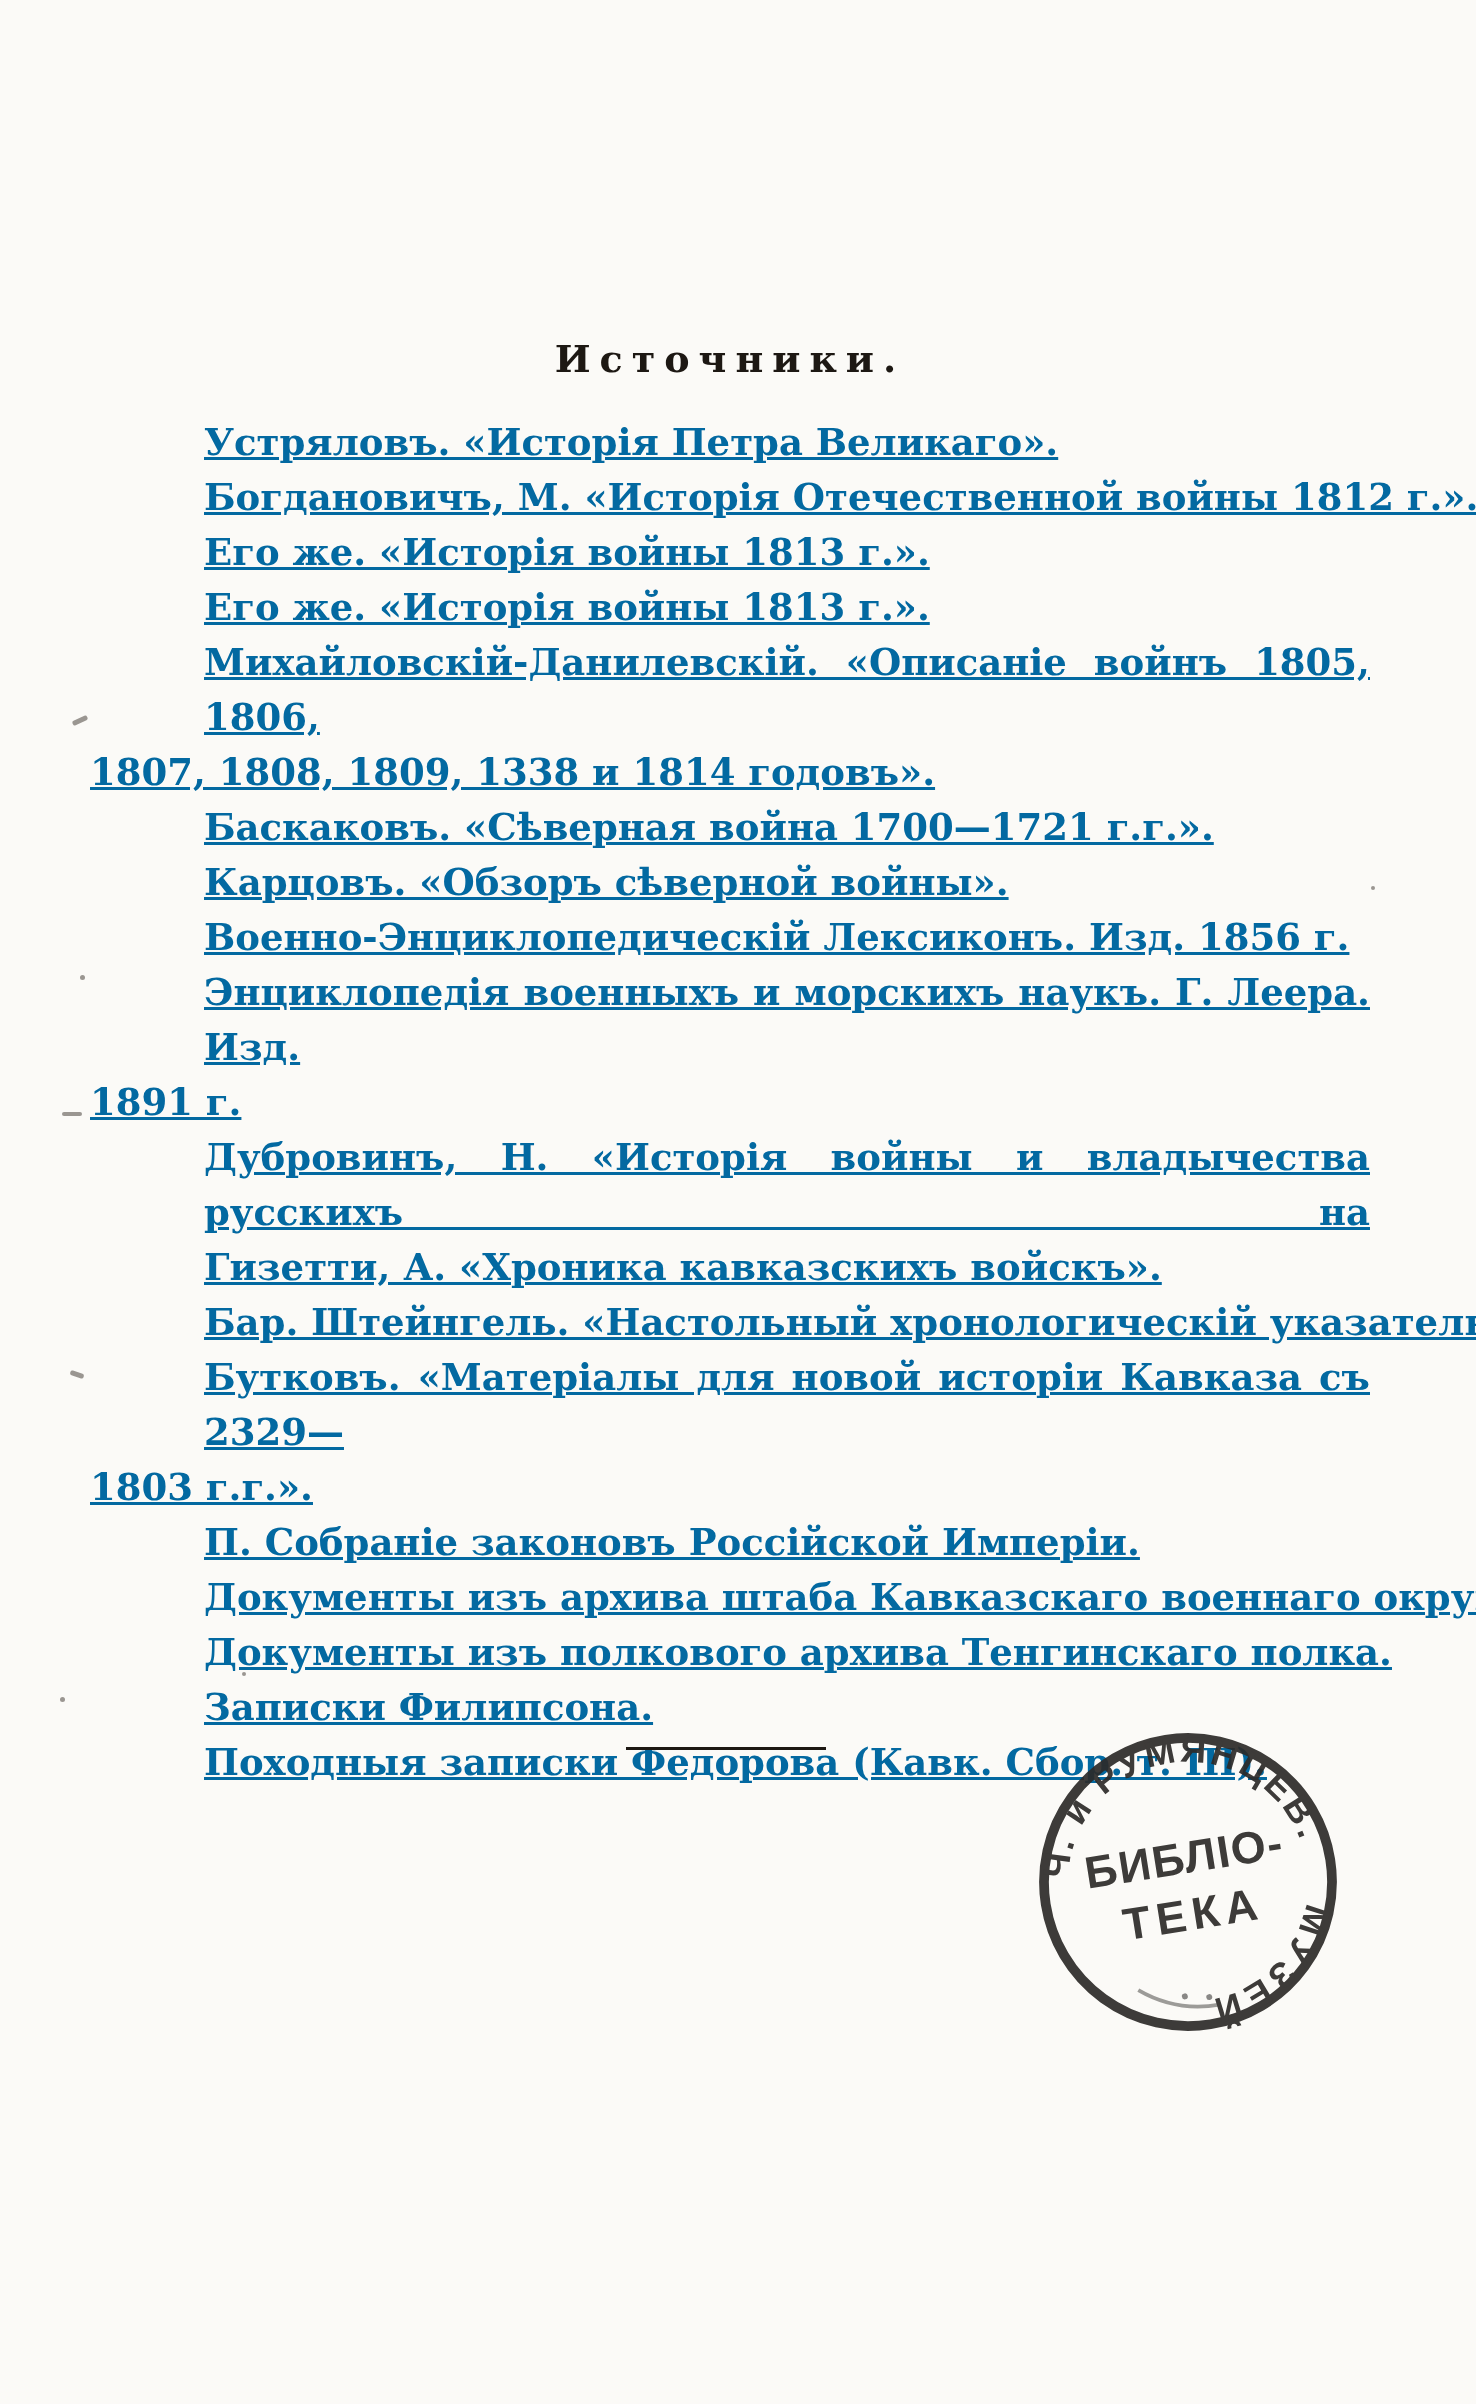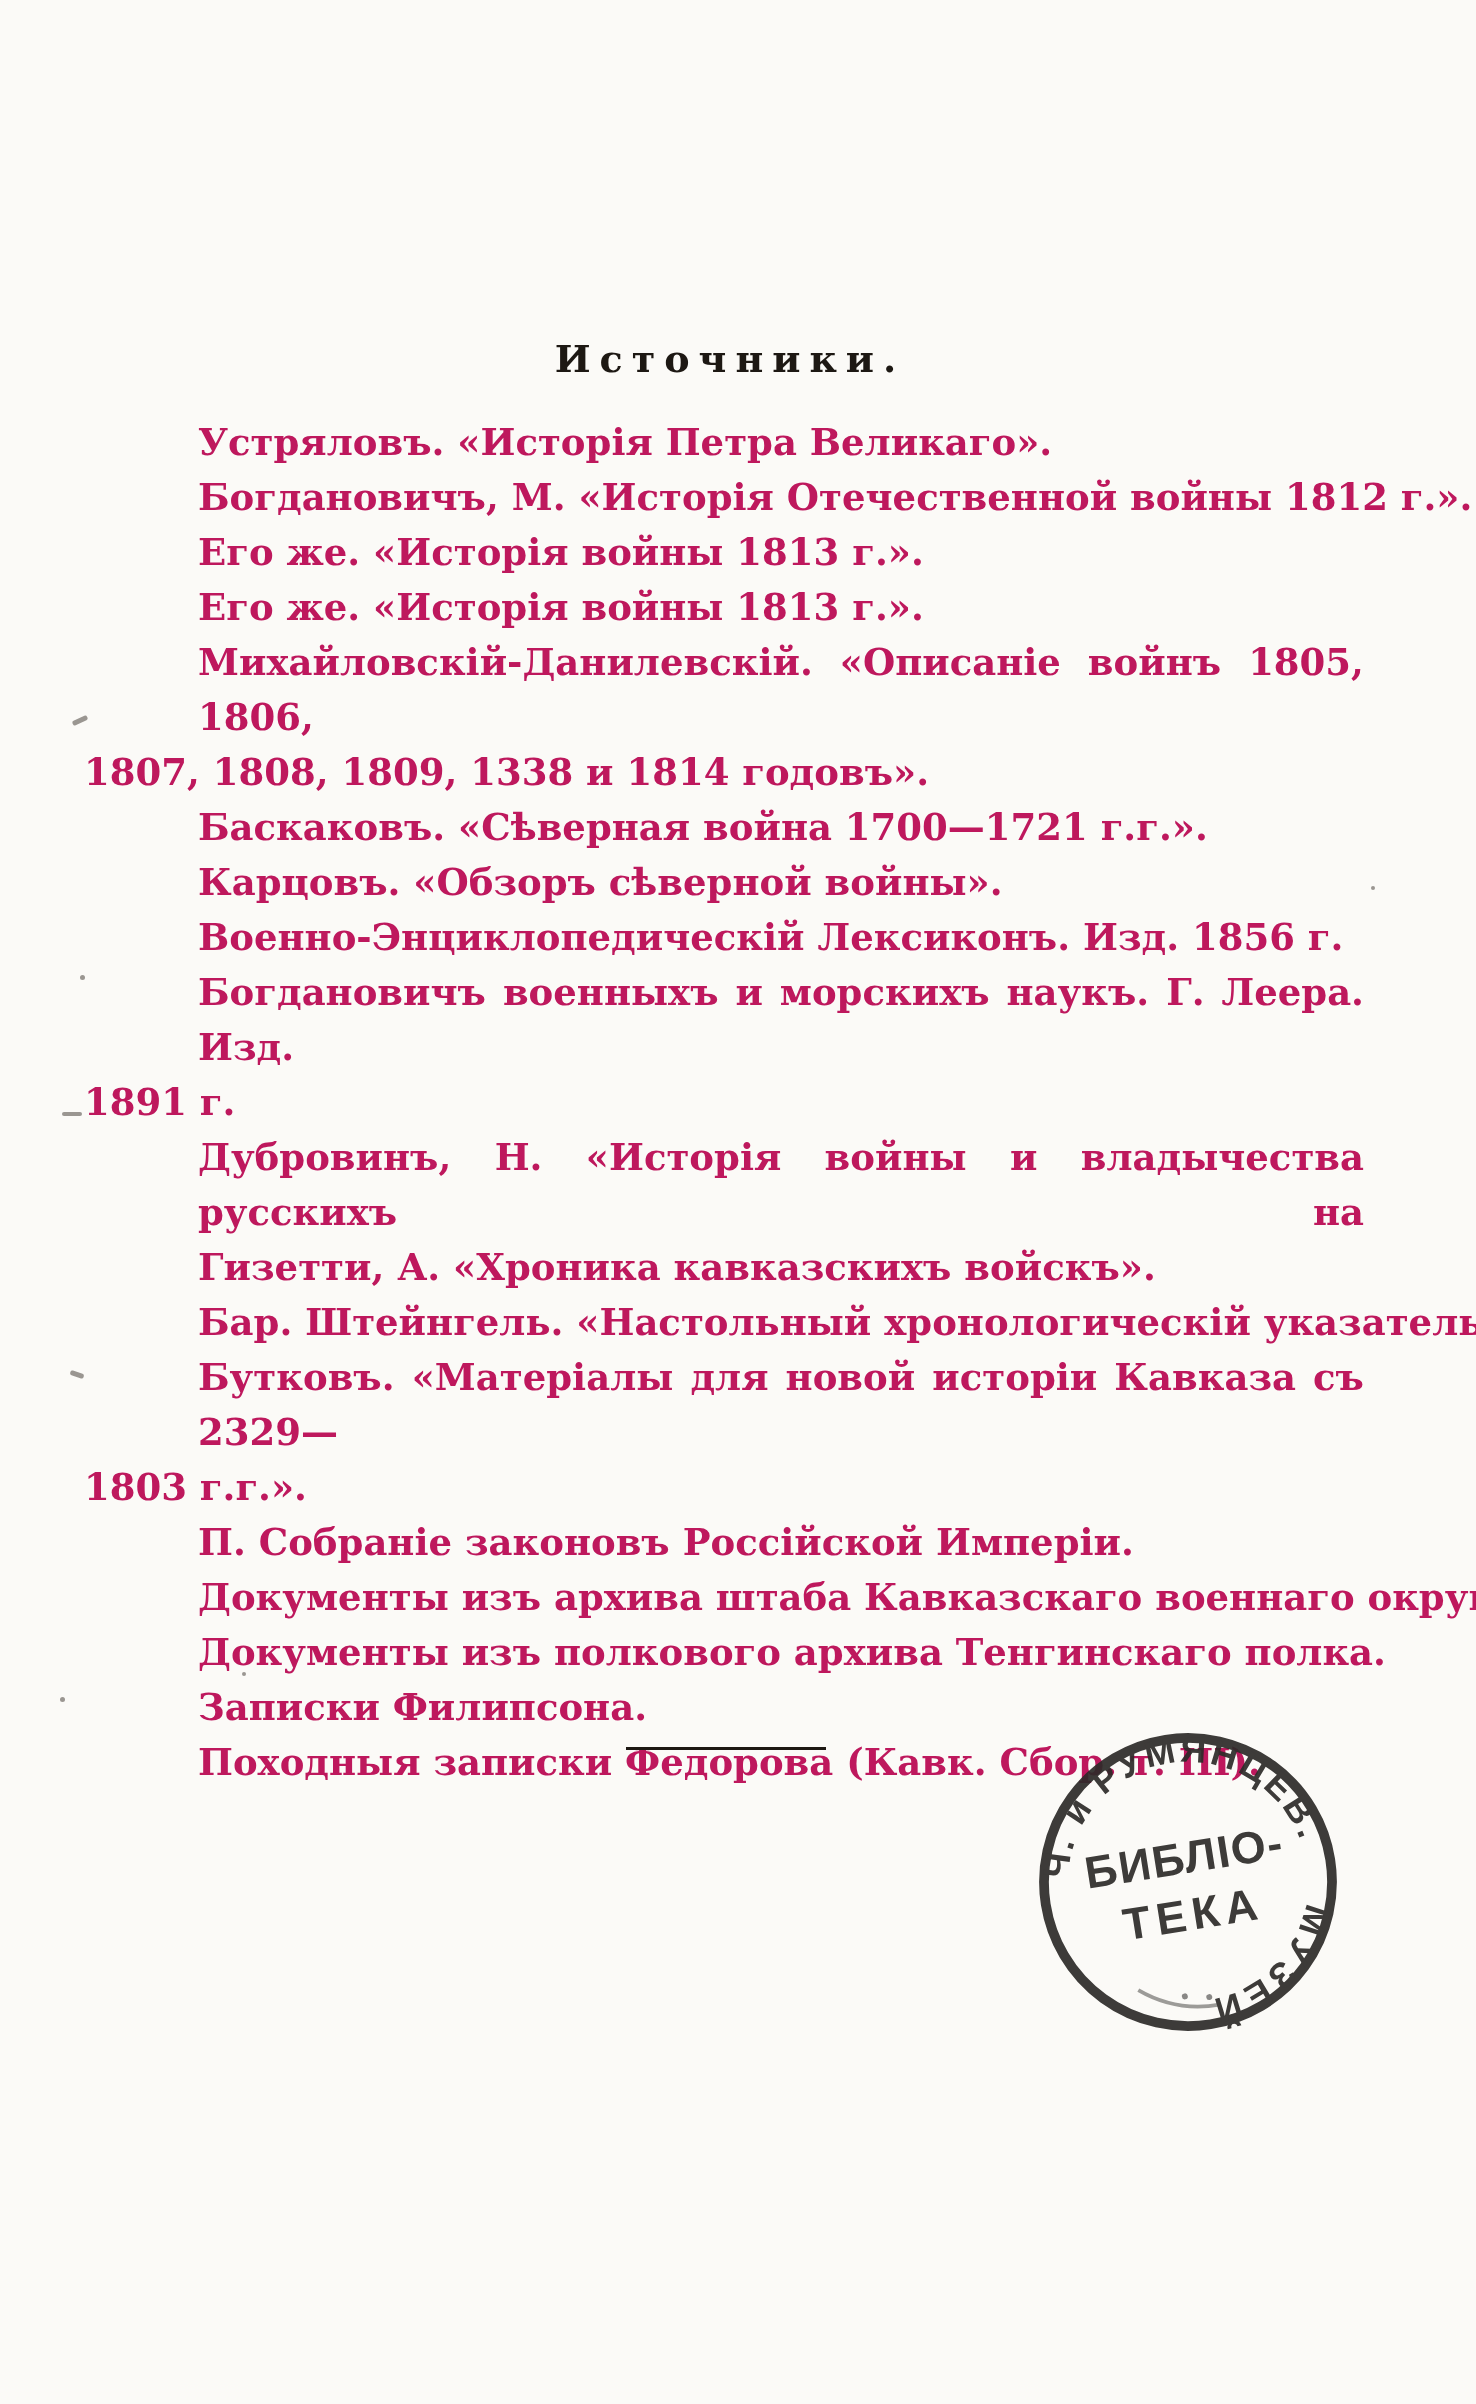--- a/index.html
+++ b/index.html
@@ -18,25 +18,26 @@
     left: 90px; top: 336px; width: 1280px;
     text-align: center;
     font-size: 38px;
     font-weight: bold;
     letter-spacing: 9px;
     color: #1d1813;
   }
 
   .text-block {
     position: absolute;
-    left: 84px; top: 415px; width: 1280px;
+    left: 90px; top: 415px; width: 1280px;
     font-size: 37px;
     font-weight: 600;
     line-height: 55px;
-    color: #be185d;
+    color: #0369a1;
+    text-decoration: underline;
   }
   .line { min-height: 55px; }
   .indent { padding-left: 114px; }
   .nowrap { white-space: nowrap; }
   .fill { text-align: justify; text-align-last: justify; }
 
   .rule {
     position: absolute;
     left: 626px; top: 1747px;
     width: 200px; height: 3px;
@@ -72,21 +73,21 @@
   <div class="text-block">
     <div class="line indent nowrap">Устряловъ. «Исторія Петра Великаго».</div>
     <div class="line indent nowrap">Богдановичъ, М. «Исторія Отечественной войны 1812 г.».</div>
     <div class="line indent nowrap">Его же. «Исторія войны 1813 г.».</div>
     <div class="line indent nowrap">Его же. «Исторія войны 1813 г.».</div>
     <div class="line indent fill">Михайловскій-Данилевскій. «Описаніе войнъ 1805, 1806,</div>
     <div class="line nowrap">1807, 1808, 1809, 1338 и 1814 годовъ».</div>
     <div class="line indent nowrap">Баскаковъ. «Сѣверная война 1700—1721 г.г.».</div>
     <div class="line indent nowrap">Карцовъ. «Обзоръ сѣверной войны».</div>
     <div class="line indent nowrap">Военно-Энциклопедическій Лексиконъ. Изд. 1856 г.</div>
-    <div class="line indent fill">Богдановичъ военныхъ и морскихъ наукъ. Г. Леера. Изд.</div>
+    <div class="line indent fill">Энциклопедія военныхъ и морскихъ наукъ. Г. Леера. Изд.</div>
     <div class="line nowrap">1891 г.</div>
     <div class="line indent fill">Дубровинъ, Н. «Исторія войны и владычества русскихъ на</div>
     <div class="line indent nowrap">Гизетти, А. «Хроника кавказскихъ войскъ».</div>
     <div class="line indent nowrap">Бар. Штейнгель. «Настольный хронологическій указатель».</div>
     <div class="line indent fill">Бутковъ. «Матеріалы для новой исторіи Кавказа съ 2329—</div>
     <div class="line nowrap">1803 г.г.».</div>
     <div class="line indent nowrap">П. Собраніе законовъ Россійской Имперіи.</div>
     <div class="line indent nowrap">Документы изъ архива штаба Кавказскаго военнаго округа.</div>
     <div class="line indent nowrap">Документы изъ полкового архива Тенгинскаго полка.</div>
     <div class="line indent nowrap">Записки Филипсона.</div>

